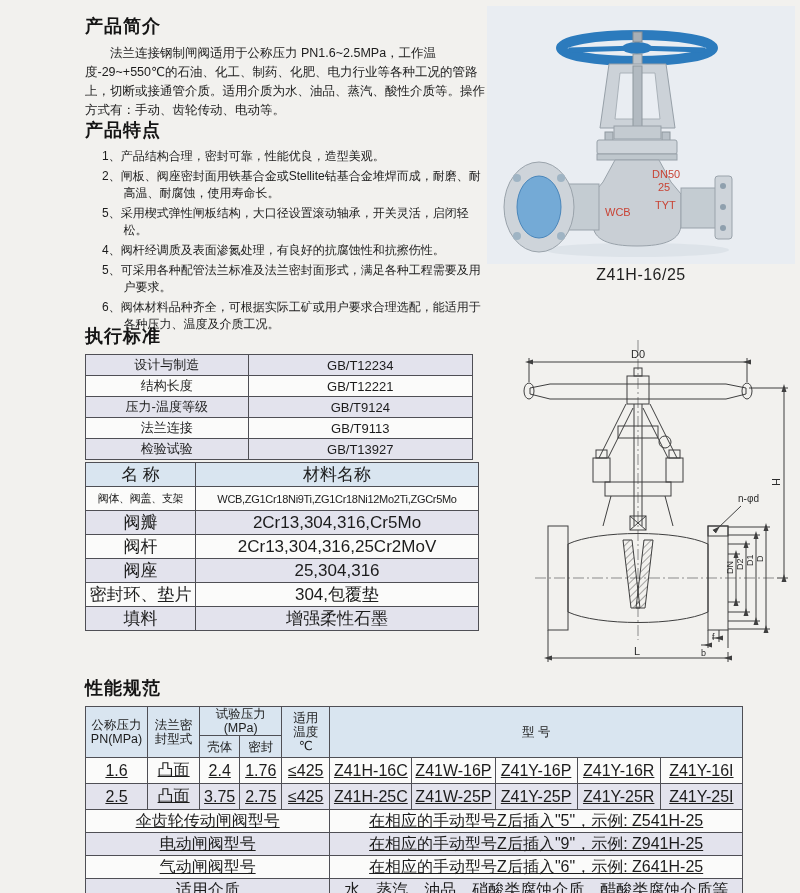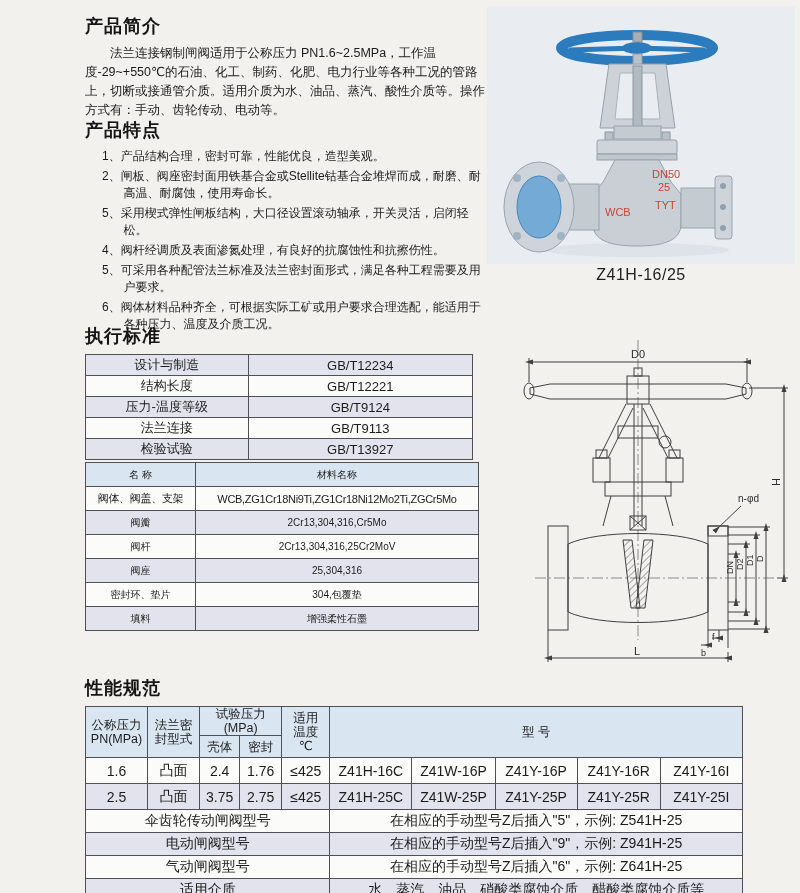--- a/index.html
+++ b/index.html
@@ -31,31 +31,31 @@
   .lav  { background:#e3e3ed; }
   .wht  { background:#fbfbfa; }
 
   
   .standards { position:absolute; left:85px; top:324px; width:388px; }
   .standards td { height:21px; font-size:13px; }
   .standards td.c1 { width:42%; }
 
   
   .materials { position:absolute; left:85px; top:462px; width:394px; }
-  .materials td, .materials th { height:24px; font-size:10px; }
+  .materials td, .materials th { height:24px; font-size:17px; }
   .materials .c1 { width:110px; }
   .materials td.small { font-size:11px; letter-spacing:-0.3px; }
 
   
   .drawing { position:absolute; left:493px; top:330px; width:307px; height:340px; }
 
   
   .specs { position:absolute; left:85px; top:676px; width:658px; }
   .specs th { font-size:12.5px; white-space:pre-line; line-height:14px; }
-  .specs td { font-size:14px; }
+  .specs td { font-size:16px;text-decoration:underline; }
   .specs .r-head th { height:22px; }
   .specs .r-data td { height:26px; }
   .specs .r-extra td { height:23px; }
 
   svg text { font-family:"Liberation Sans","DejaVu Sans",sans-serif; }
 </style>
 </head>
 <body>
 
 <div class="page">

